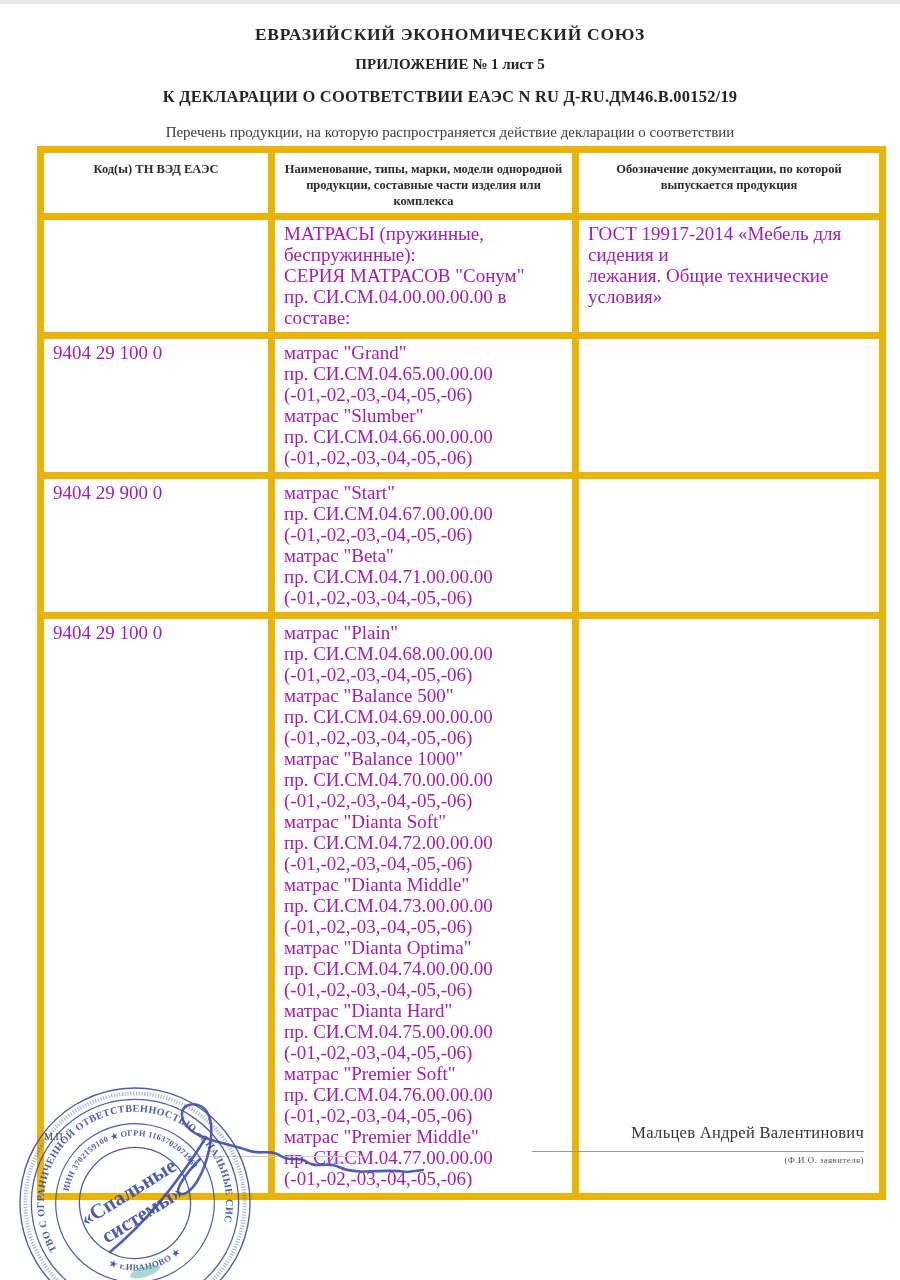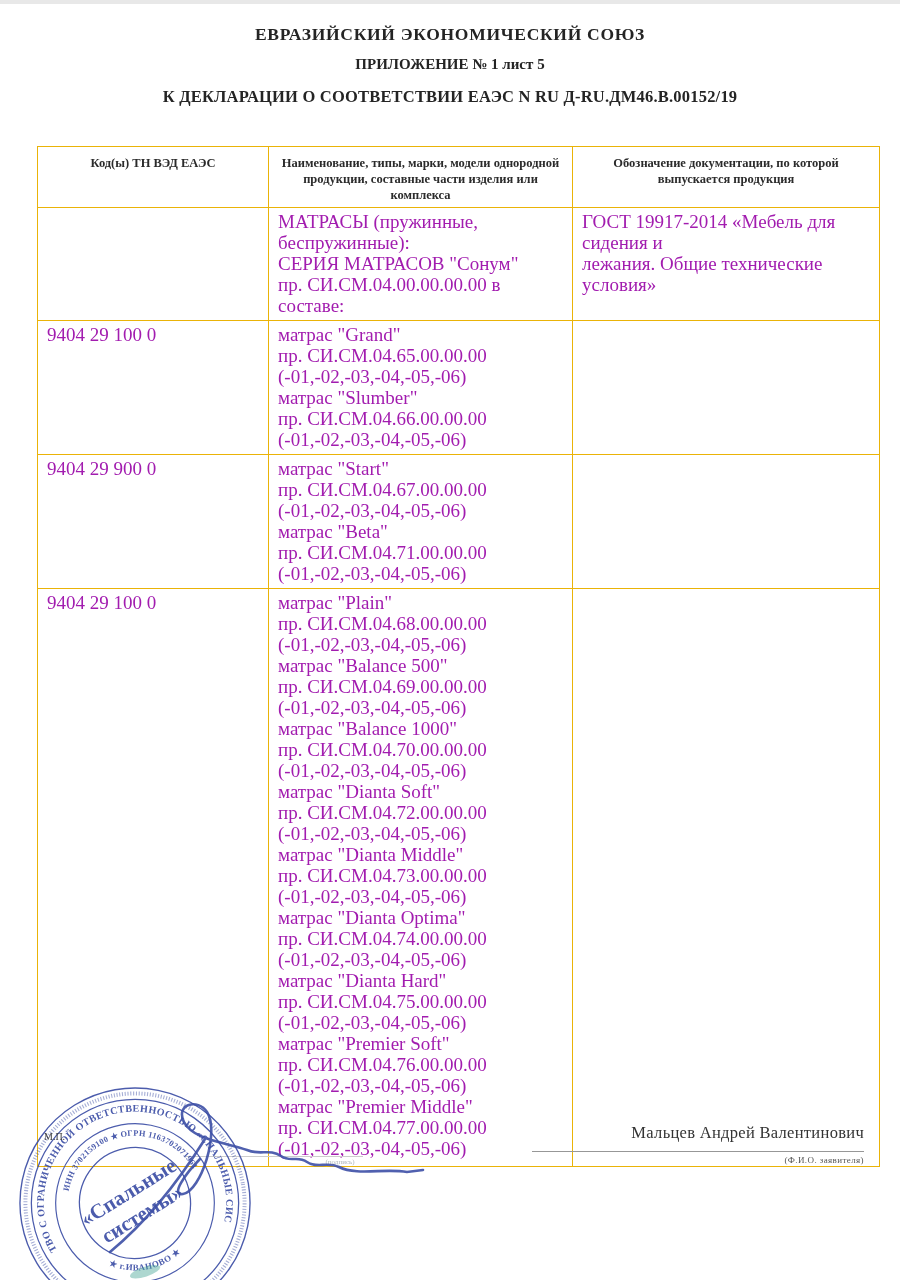--- a/index.html
+++ b/index.html
@@ -12,21 +12,21 @@
   .titles { text-align:center; padding-top:19px; color:#242424; }
   .t1 { font-size:17.5px; font-weight:bold; letter-spacing:.7px; line-height:22px; }
   .t2 { font-size:15px; font-weight:bold; margin-top:9px;  line-height:21px; }
   .t3 { font-size:16.5px; font-weight:bold; margin-top:11px; letter-spacing:.2px; line-height:21px;font-family:Liberation Serif, serif; }
   .caption { text-align:center; font-size:15px; margin-top:17px; color:#3a3a3a; }
   
   table.products {
     position:absolute; left:37px; top:142px; width:842px;
     border-collapse:collapse; table-layout:fixed;
   }
-  .products th, .products td { border:1px solid #eab308; vertical-align:top; box-sizing:border-box; }
+  .products th, .products td { border:7px solid #eab308; vertical-align:top; box-sizing:border-box; }
   .products col.c1 { width:231px; } .products col.c2 { width:304px; } .products col.c3 { width:307px; }
   .products th {
     font-size:12.5px; line-height:16px; font-weight:bold; color:#2b2b2b;
     padding:8px 6px 4px; text-align:center; height:56px;
   }
   .products td { font-size:19px; line-height:21px; color:#a21caf; padding:3px 8px 4px 9px; }
   tr.r1 td { height:67px; }
   tr.r2 td { height:124px; }
   tr.r3 td { height:128px; }
   tr.r4 td { height:578px; }
@@ -47,20 +47,21 @@
 </head>
 <body>
 
 <div class="page">
 
   <div class="titles">
     <div class="t1">ЕВРАЗИЙСКИЙ ЭКОНОМИЧЕСКИЙ СОЮЗ</div>
     <div class="t2">ПРИЛОЖЕНИЕ № 1 лист 5</div>
     <div class="t3">К ДЕКЛАРАЦИИ О СООТВЕТСТВИИ ЕАЭС N RU Д-RU.ДМ46.В.00152/19</div>
   </div>
+  <div class="caption">Перечень продукции, на которую распространяется действие декларации о соответствии</div>
 
   <table class="products">
     <colgroup>
         <col class="c1">
         <col class="c2">
         <col class="c3">
       </colgroup>
     <thead>
       <tr>
         <th>Код(ы) ТН ВЭД ЕАЭС</th>

